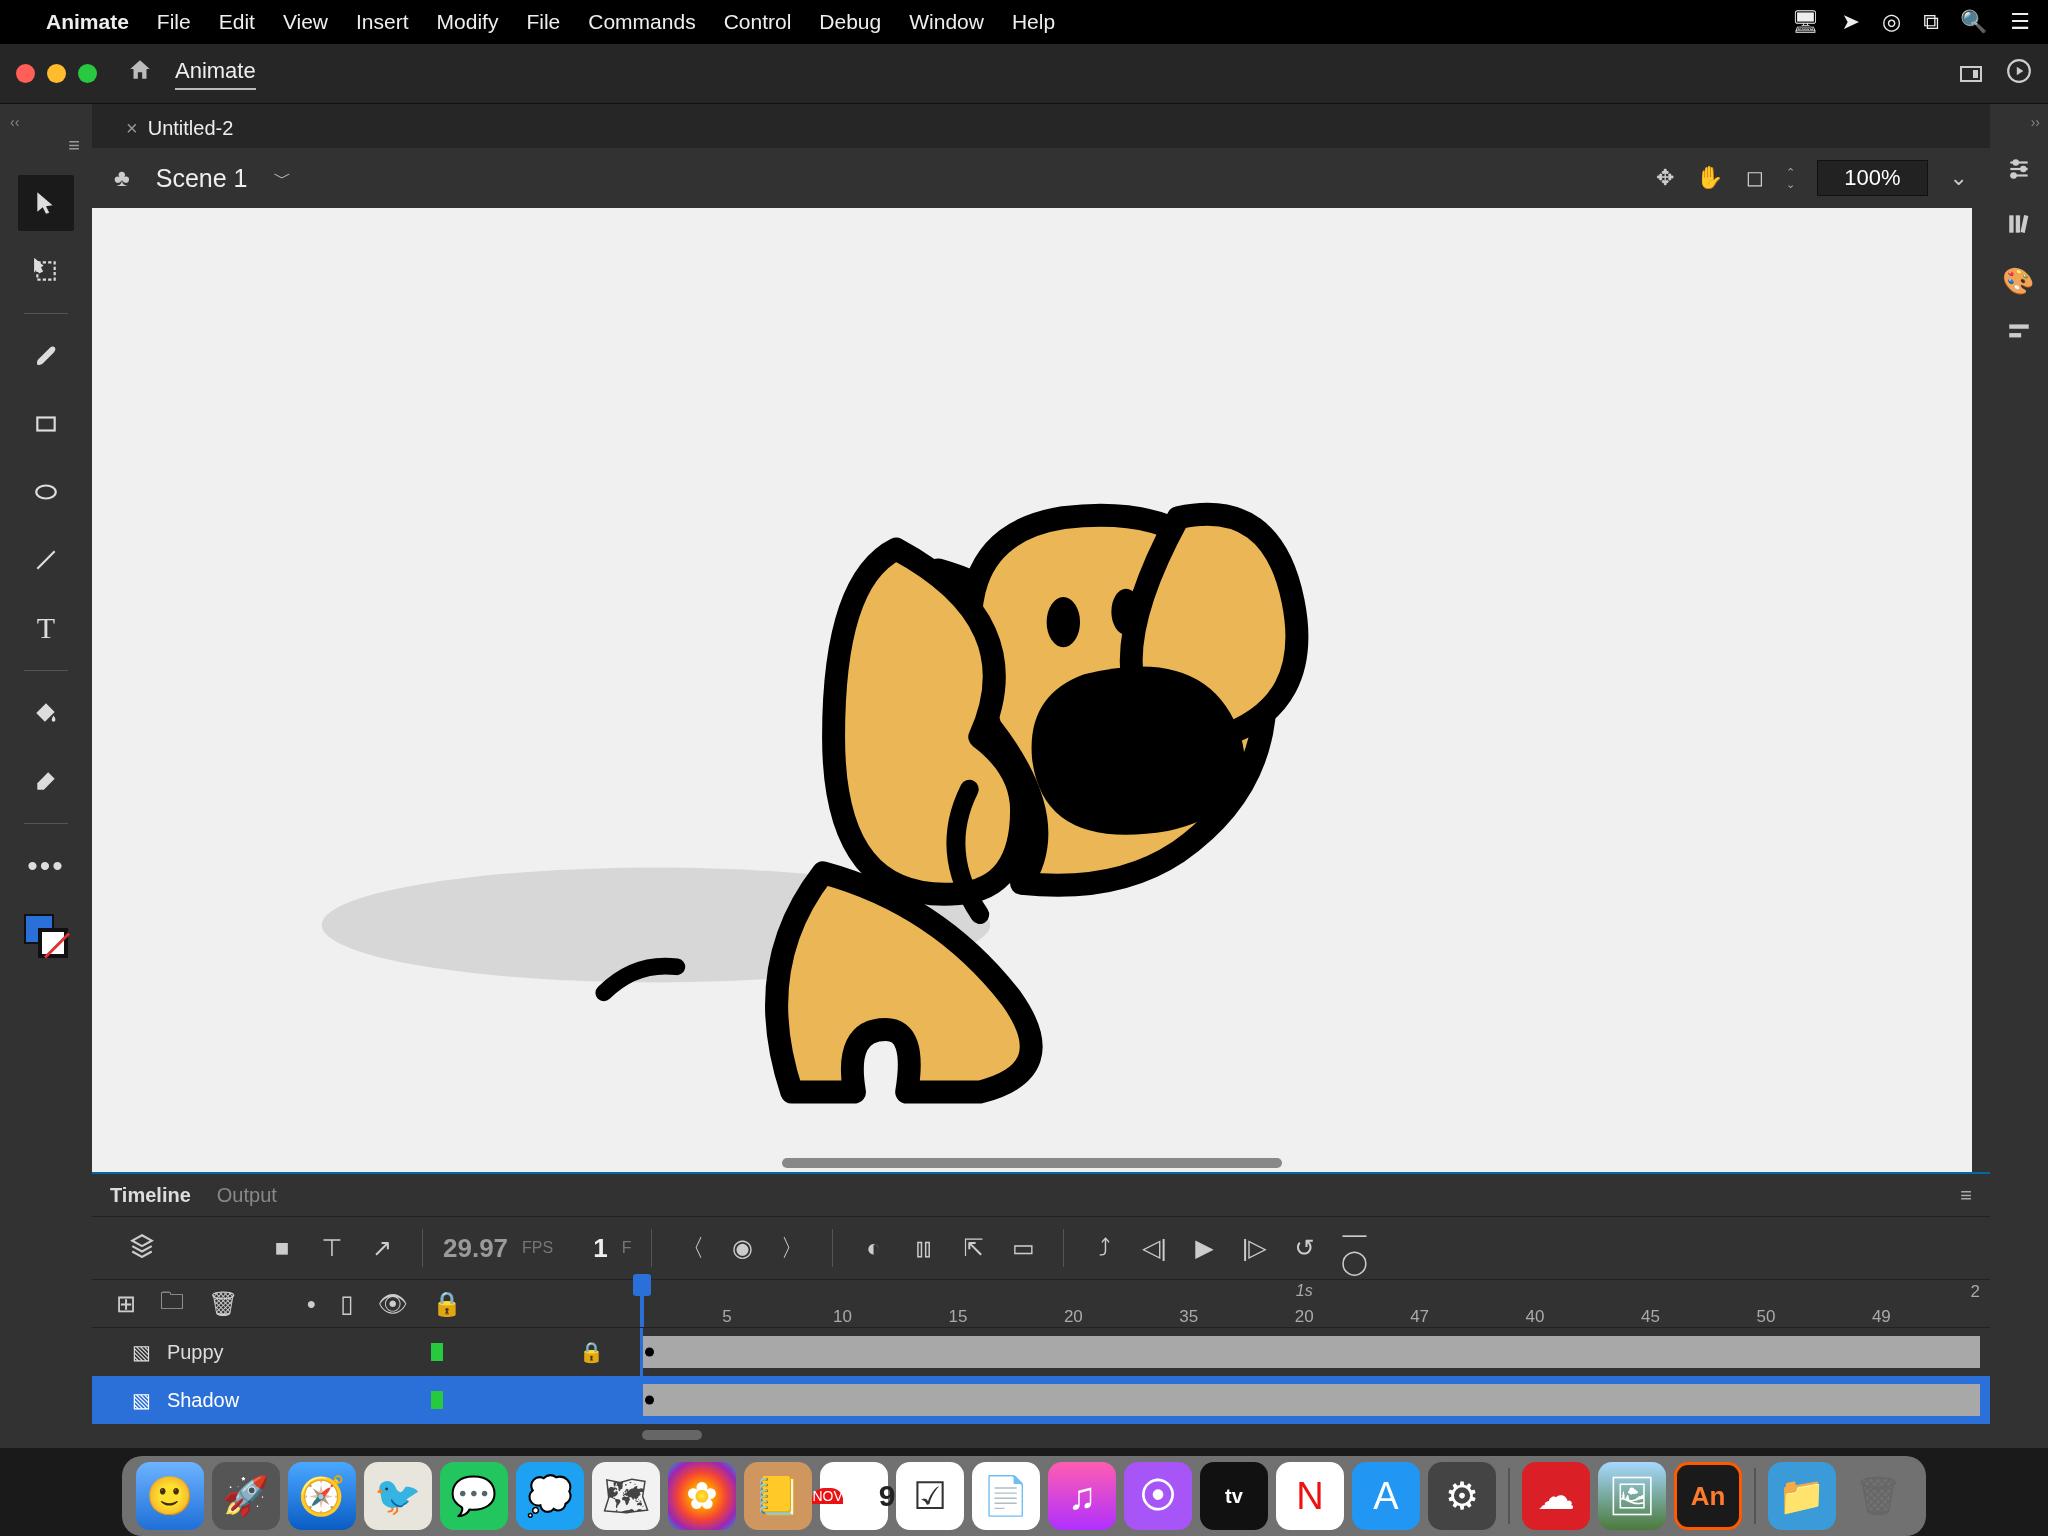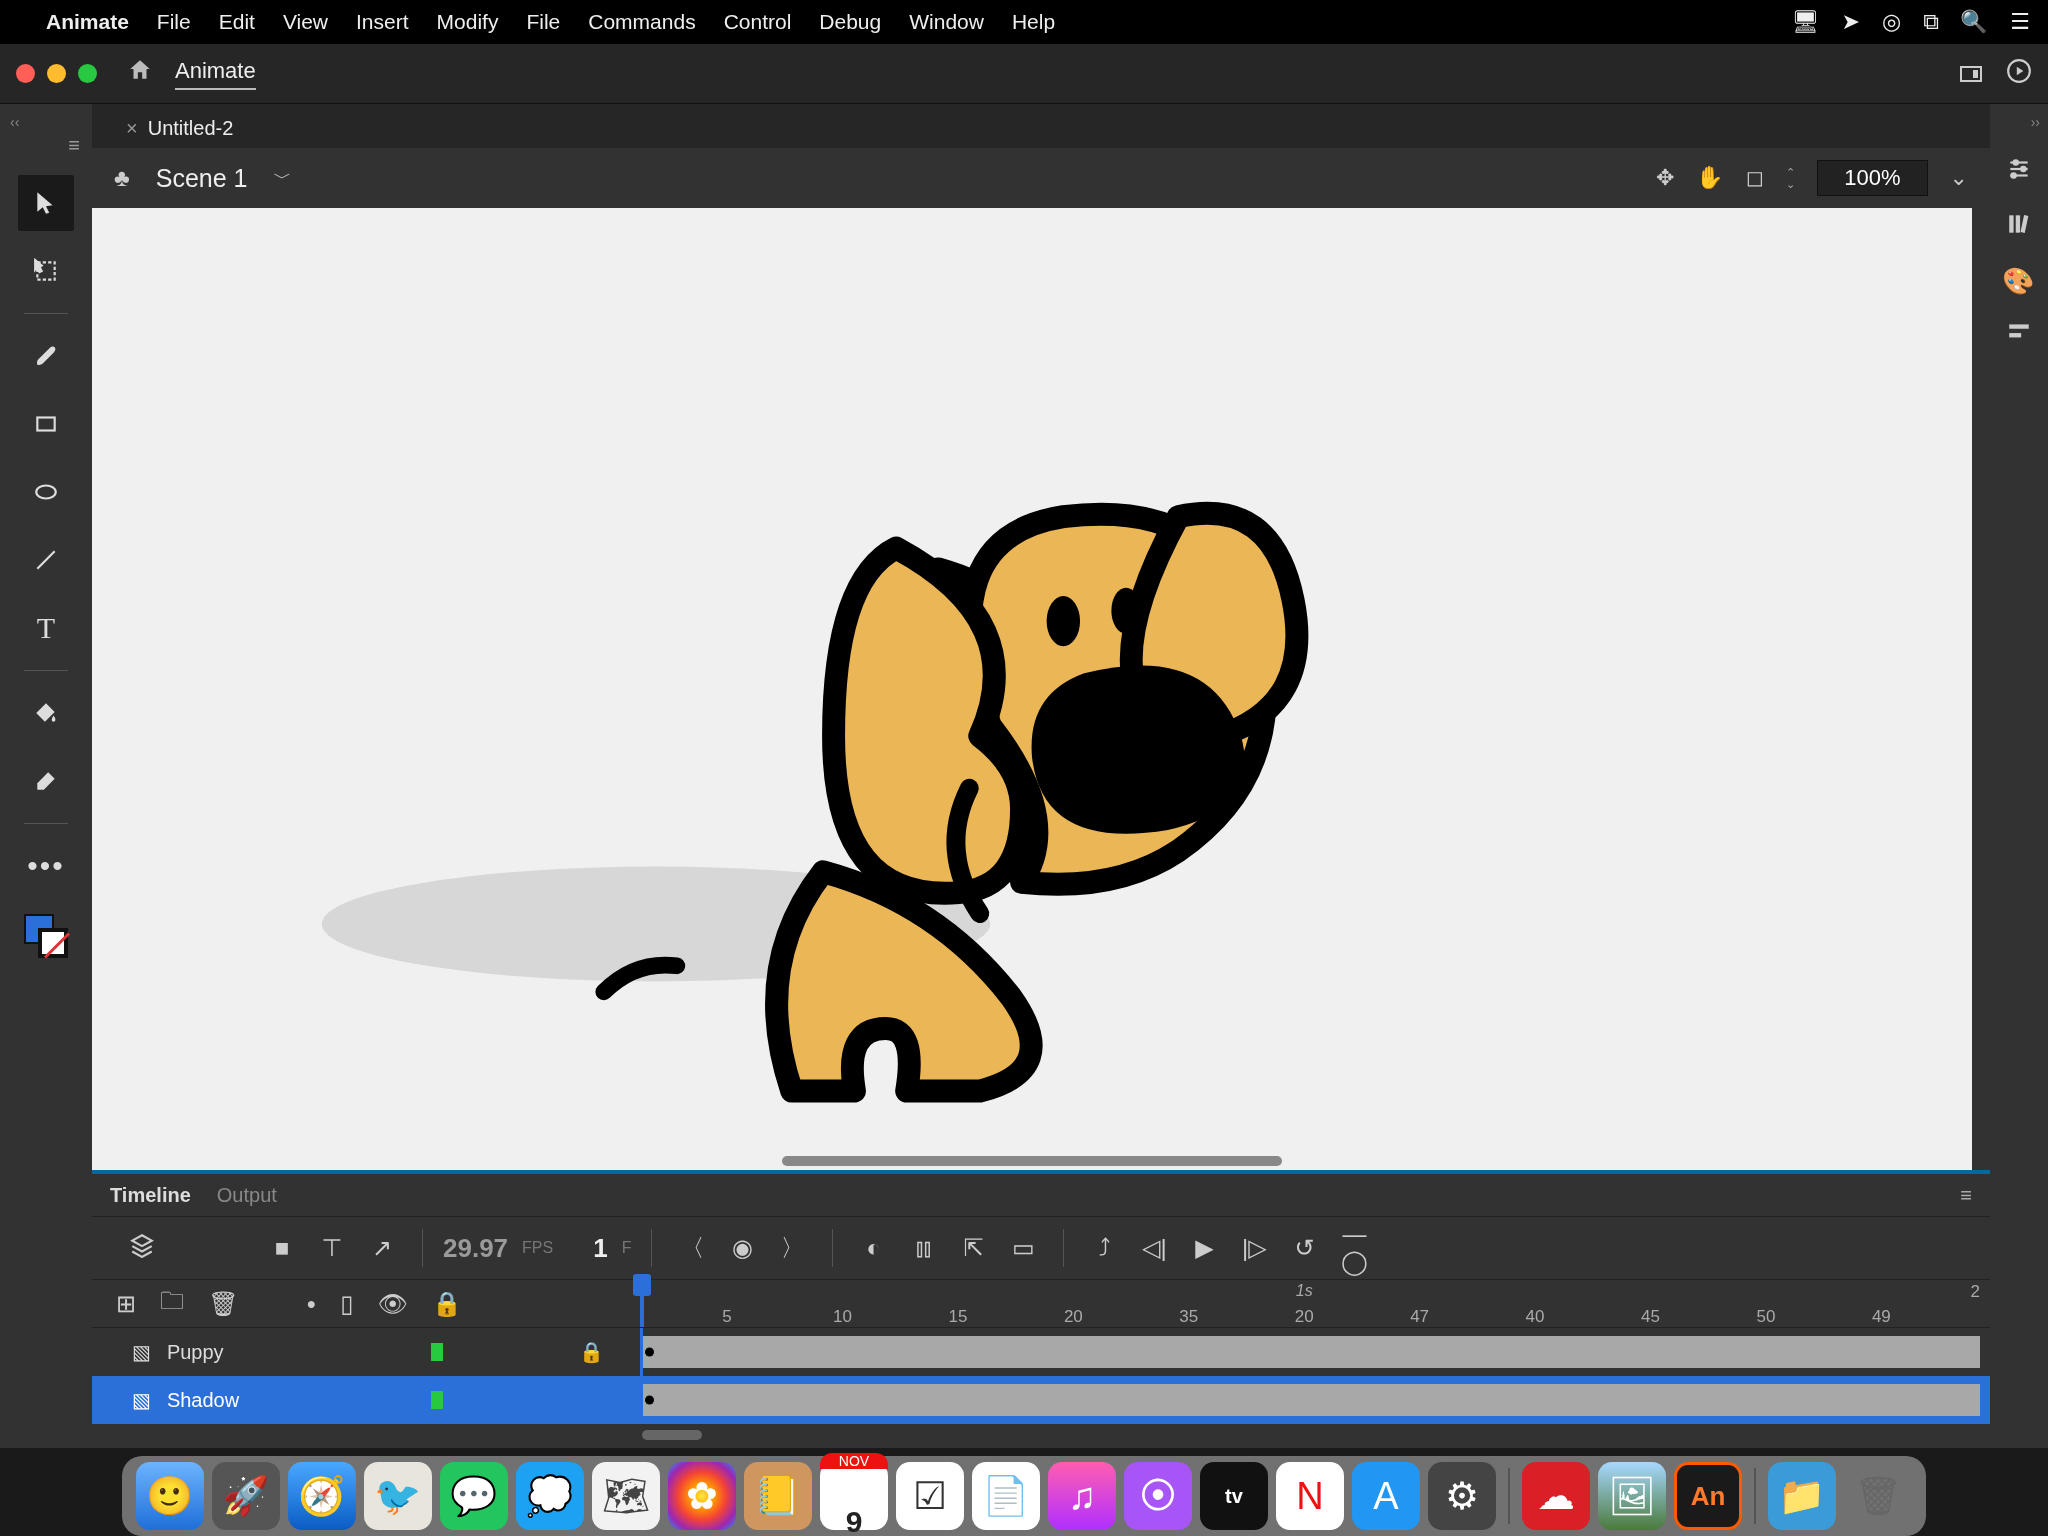--- a/index.html
+++ b/index.html
@@ -47,21 +47,21 @@
 .scene-chev{color:#bbb;font-size:18px;}
 .scenebar-right{margin-left:auto;display:flex;align-items:center;gap:22px;color:#ccc;font-size:22px;}
 .zoom-box{background:#222;border:1px solid #111;padding:4px 26px;color:#fff;font-size:22px;}
 .zoom-step{display:flex;flex-direction:column;font-size:11px;color:#aaa;line-height:10px;gap:2px;}
 
 .stage-wrap{flex:1;background:#323232;padding:0 0 0 0;display:flex;overflow:hidden;}
 .stage{flex:1;background:#f0f0f0;margin:0 18px 0 0;position:relative;overflow:hidden;}
 .stage-scroll{position:absolute;bottom:4px;left:50%;transform:translateX(-50%);width:500px;height:10px;background:#888;border-radius:5px;}
 
 
-.tl-panel{background:#323232;border-top:4px solid #0369a1;}
+.tl-panel{background:#323232;border-top:2px solid #0369a1;}
 .tl-tabs{height:42px;display:flex;align-items:center;padding:0 18px;gap:26px;}
 .tl-tab{color:#ddd;font-size:20px;font-weight:600;}
 .tl-tab.dim{color:#888;font-weight:400;}
 .tl-menu{margin-left:auto;color:#aaa;font-size:20px;}
 
 .tl-controls{height:64px;display:flex;align-items:center;padding:0 30px;gap:10px;border-top:1px solid #222;border-bottom:1px solid #222;}
 .tl-ic{color:#ccc;font-size:24px;width:40px;text-align:center;}
 .tl-sep{width:1px;height:38px;background:#555;margin:0 10px;}
 .fps{color:#9a9a9a;font-size:26px;font-weight:600;}
 .fps-lab{color:#777;font-size:16px;vertical-align:super;margin-left:4px;}
@@ -394,21 +394,21 @@
   <div class="dock-tray">
     <div class="dock-ic di1">🙂</div>
     <div class="dock-ic di2">🚀</div>
     <div class="dock-ic di3">🧭</div>
     <div class="dock-ic di4">🐦</div>
     <div class="dock-ic di5">💬</div>
     <div class="dock-ic di6">💭</div>
     <div class="dock-ic di7">🗺</div>
     <div class="dock-ic di8">✿</div>
     <div class="dock-ic di9">📒</div>
-    <div class="dock-ic di10" style="flex-direction:column;font-size:14px;gap:36px;">
+    <div class="dock-ic di10" style="flex-direction:row;font-size:14px;gap:36px;">
         <div style="background:#e11;color:#fff;width:100%;text-align:center;border-radius:12px 12px 0 0">NOV</div>
         <div style="color:#222;font-size:30px;font-weight:600">9</div>
       </div>
     <div class="dock-ic di11">☑</div>
     <div class="dock-ic di12">📄</div>
     <div class="dock-ic di13">♫</div>
     <div class="dock-ic di14">⦿</div>
     <div class="dock-ic di15">
         <span>tv</span>
       </div>

